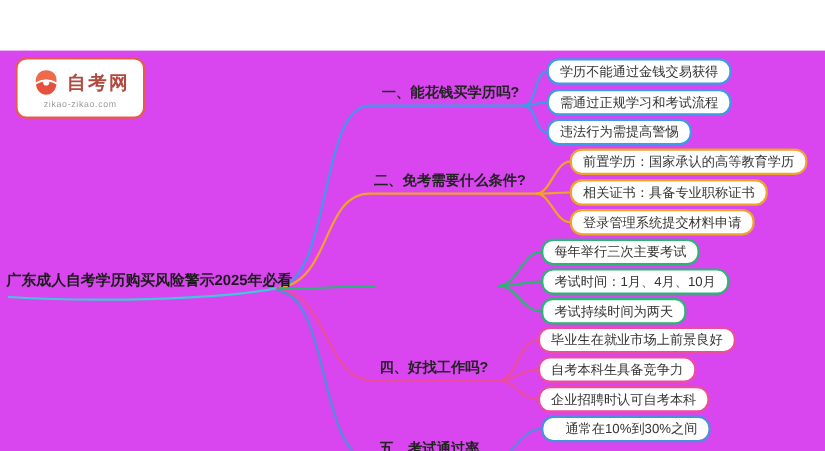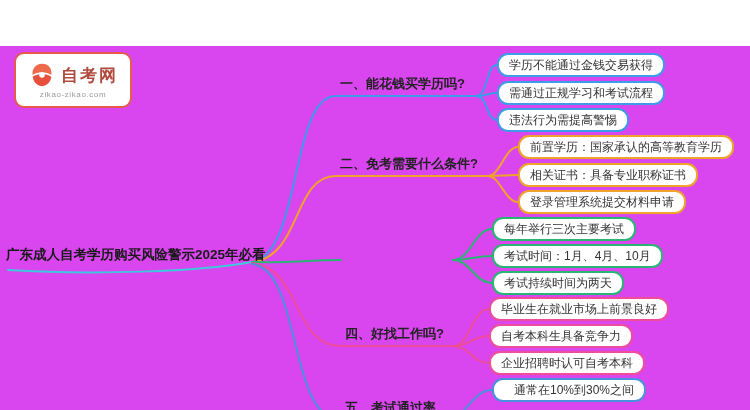--- a/index.html
+++ b/index.html
@@ -78,36 +78,36 @@
         <path d="M5 17 C11 13 19 13 25 17 C24 24 19 27 15 27 C11 27 6 24 5 17 Z" fill="#E8503E"></path>
         <circle cx="15" cy="15" r="3" fill="#ffffff"></circle>
       </svg>
       <span class="logo-title" style="color: rgb(176, 74, 62);">自考网</span>
     </div>
     <div class="logo-domain">zikao-zikao.com</div>
   </div>
 
   <div class="central">广东成人自考学历购买风险警示2025年必看</div>
 
-  <div class="branch b1" style="border-bottom-color: rgb(61, 155, 232);">一、能花钱买学历吗?</div>
+  <div class="branch b1" style="border-bottom-color: rgb(61, 155, 232); text-align: right;">一、能花钱买学历吗?</div>
   <div class="branch b2" style="border-bottom-color: rgb(240, 163, 43);">二、免考需要什么条件?</div>
   <div class="branch b4" style="border-bottom-color: rgb(238, 77, 155);">四、好找工作吗?</div>
   <div class="branch b5" style="border-bottom-color: rgb(74, 144, 220);">五、考试通过率</div>
 
   <div class="leaf l10" style="border-color: rgb(61, 155, 232);">学历不能通过金钱交易获得</div>
   <div class="leaf l11" style="border-color: rgb(61, 155, 232);">需通过正规学习和考试流程</div>
   <div class="leaf l12" style="border-color: rgb(61, 155, 232);">违法行为需提高警惕</div>
 
   <div class="leaf l20" style="border-color: rgb(240, 163, 43);">前置学历：国家承认的高等教育学历</div>
   <div class="leaf l21" style="border-color: rgb(240, 163, 43);">相关证书：具备专业职称证书</div>
   <div class="leaf l22" style="border-color: rgb(240, 163, 43);">登录管理系统提交材料申请</div>
 
   <div class="leaf l30" style="border-color: rgb(41, 181, 115);">每年举行三次主要考试</div>
   <div class="leaf l31" style="border-color: rgb(41, 181, 115);">考试时间：1月、4月、10月</div>
-  <div class="leaf l32" style="border-color: rgb(41, 181, 115);">考试持续时间为两天</div>
+  <div class="leaf l32" style="border-color: rgb(41, 181, 115); border-radius: 10px;">考试持续时间为两天</div>
 
   <div class="leaf l40" style="border-color: rgb(238, 77, 155);">毕业生在就业市场上前景良好</div>
   <div class="leaf l41" style="border-color: rgb(238, 77, 155);">自考本科生具备竞争力</div>
   <div class="leaf l42" style="border-color: rgb(238, 77, 155);">企业招聘时认可自考本科</div>
 
   <div class="leaf l50" style="border-color: rgb(74, 144, 220); padding-left: 20px;">通常在10%到30%之间</div>
 
 </div>
 
 </body></html>

